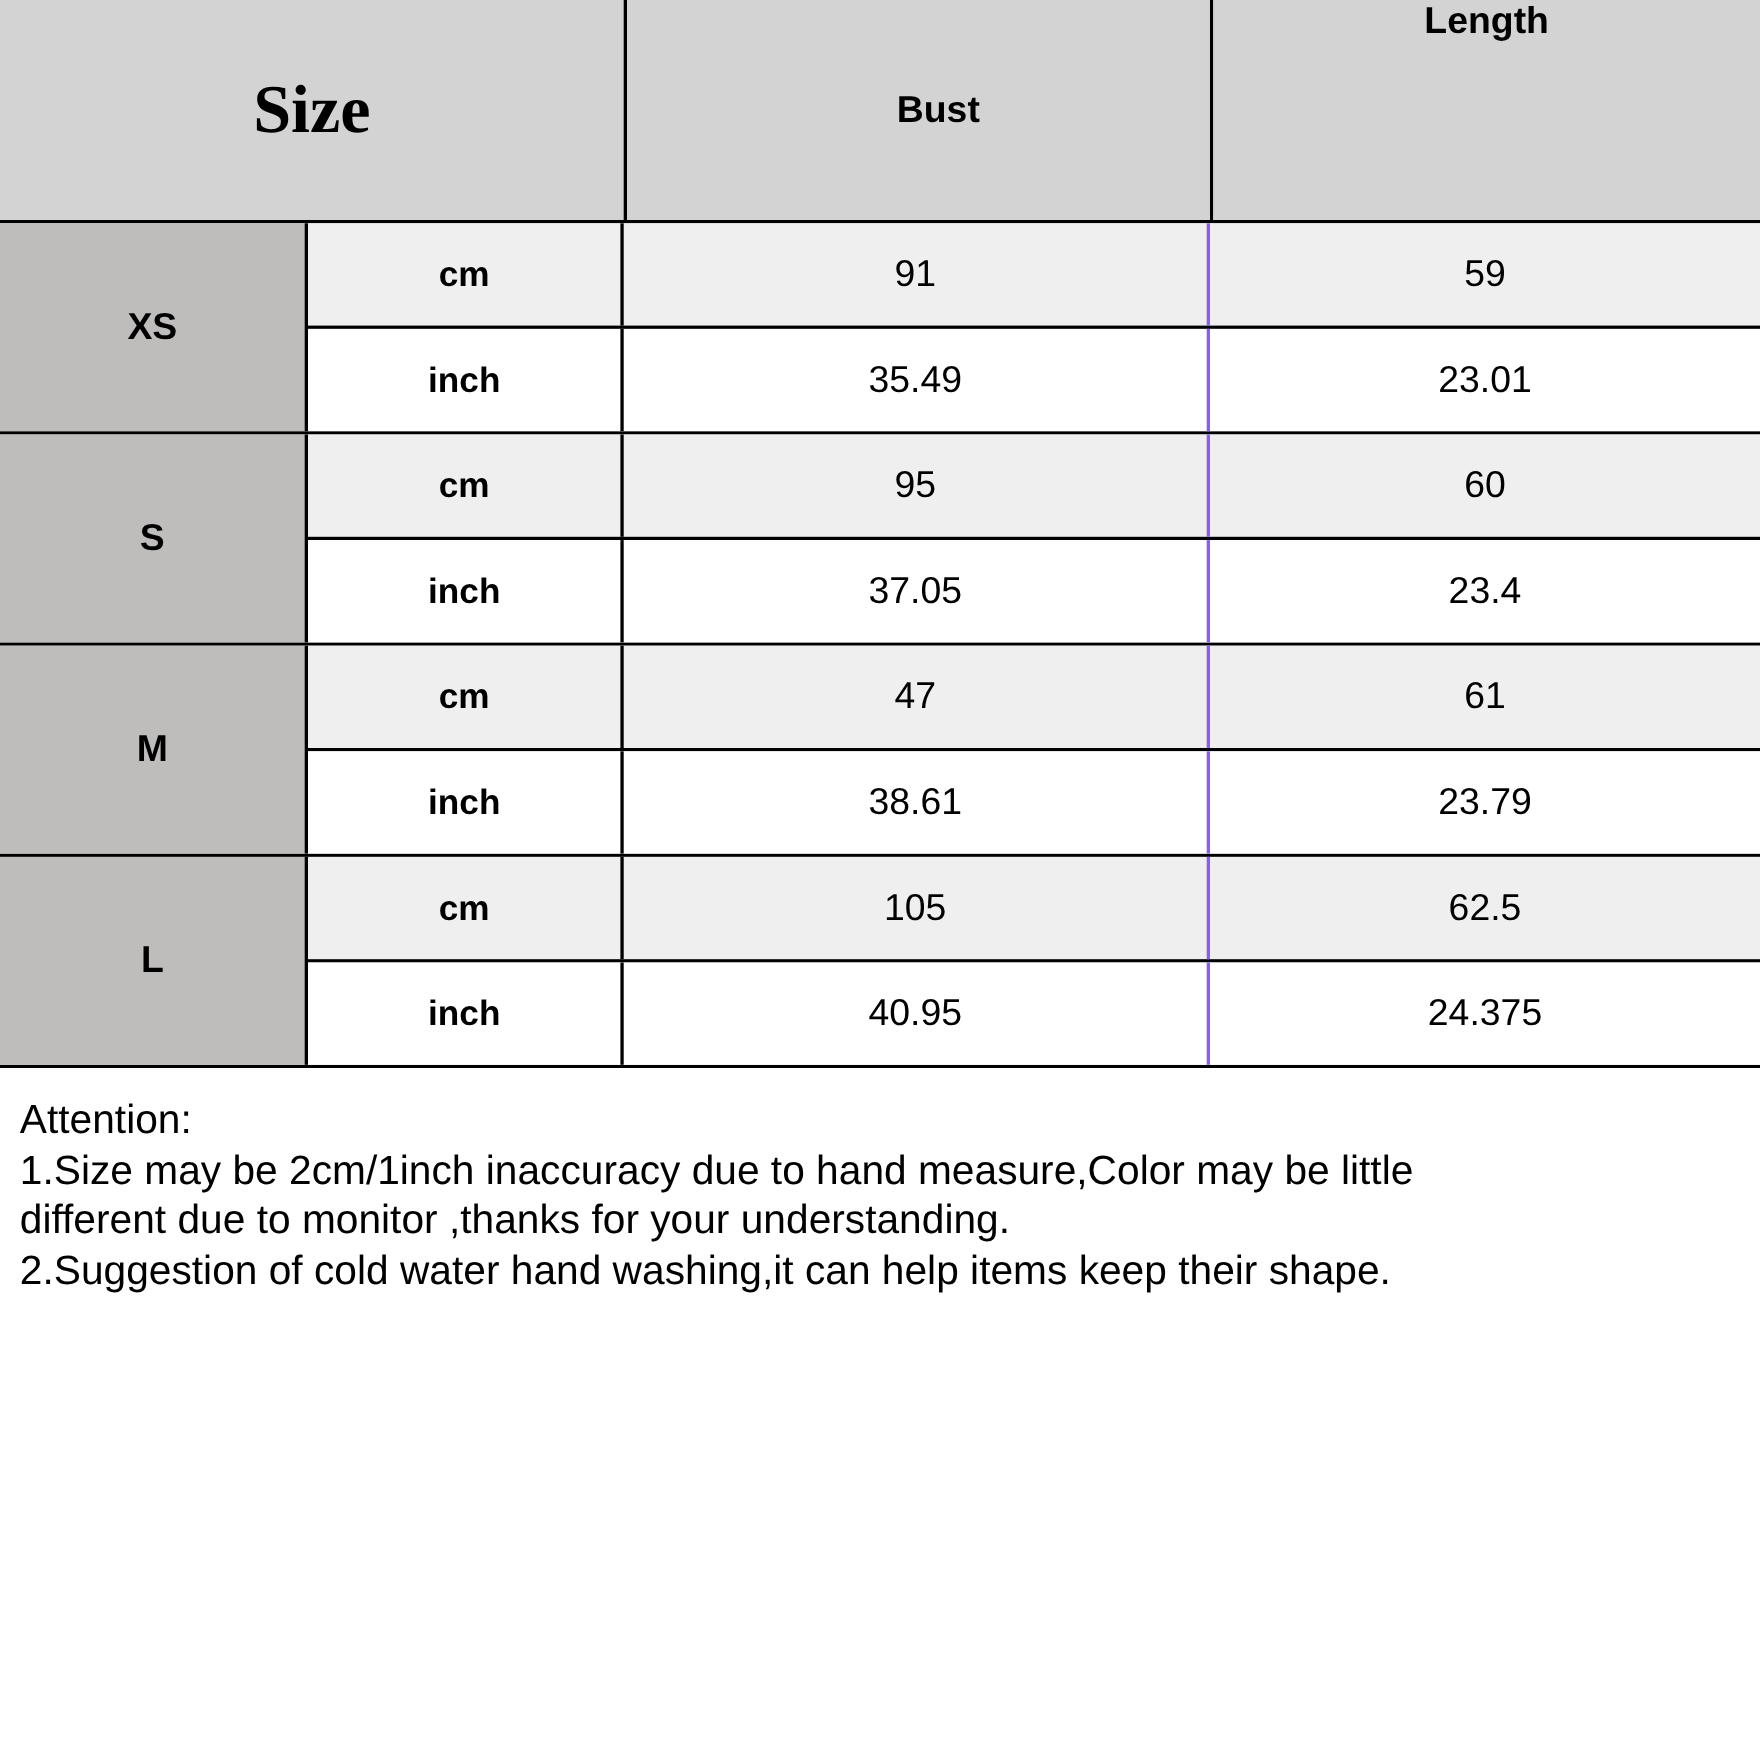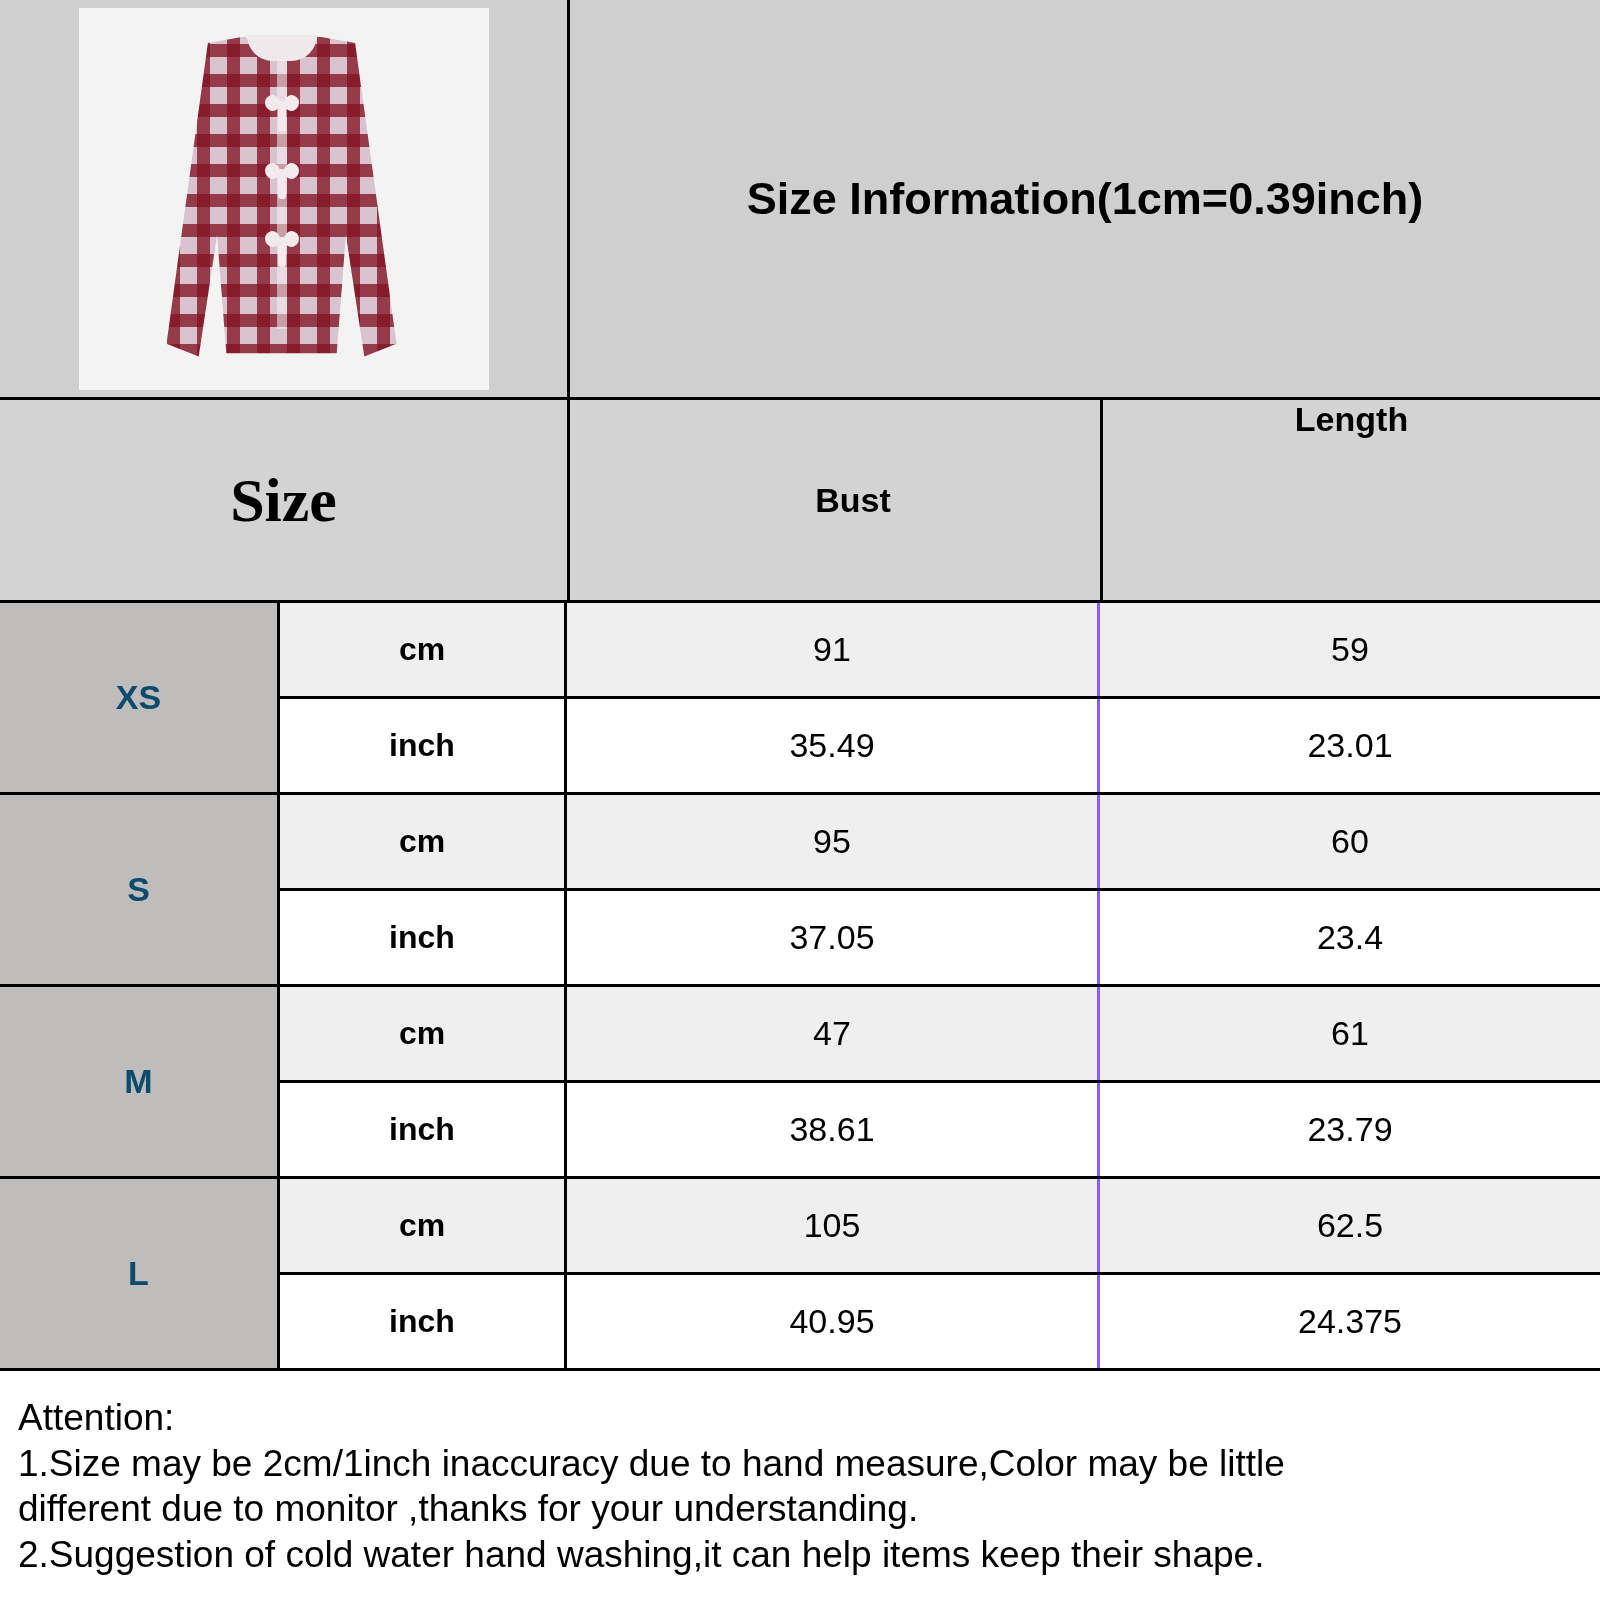--- a/index.html
+++ b/index.html
@@ -120,21 +120,21 @@
     box-sizing: border-box;
     border-right: 3px solid #000;
     background: #bfbcbc;
     display: flex;
     align-items: center;
     justify-content: center;
   }
   .size-label span {
     font-size: 34px;
     font-weight: bold;
-    color: #0c4a6e;
+    color: #000000;
   }
   .unit-rows {
     flex: 1;
     display: flex;
     flex-direction: column;
   }
   .unit-row {
     flex: 1;
     display: flex;
     box-sizing: border-box;
@@ -253,43 +253,20 @@
   }
   .b1 { top: 72px; }
   .b2 { top: 140px; }
   .b3 { top: 208px; }
 </style>
 </head>
 <body>
 
 <div class="sheet">
 
-  <div class="top-band">
-    <div class="img-cell">
-      <div class="photo-frame">
-        <div class="shirt-wrap">
-          <div class="shirt-body"></div>
-          <div class="collar"></div>
-          <div class="placket"></div>
-          <div class="bow b1">
-              <div class="tail"></div>
-            </div>
-          <div class="bow b2">
-              <div class="tail"></div>
-            </div>
-          <div class="bow b3">
-              <div class="tail"></div>
-            </div>
-        </div>
-      </div>
-    </div>
-    <div class="title-cell">
-      <div class="title-text">Size Information(1cm=0.39inch)</div>
-    </div>
-  </div>
 
   <div class="header-row">
     <div class="hdr-size">
       <span>Size</span>
     </div>
     <div class="hdr-bust">
       <span>Bust</span>
     </div>
     <div class="hdr-length">
       <span>Length</span>

